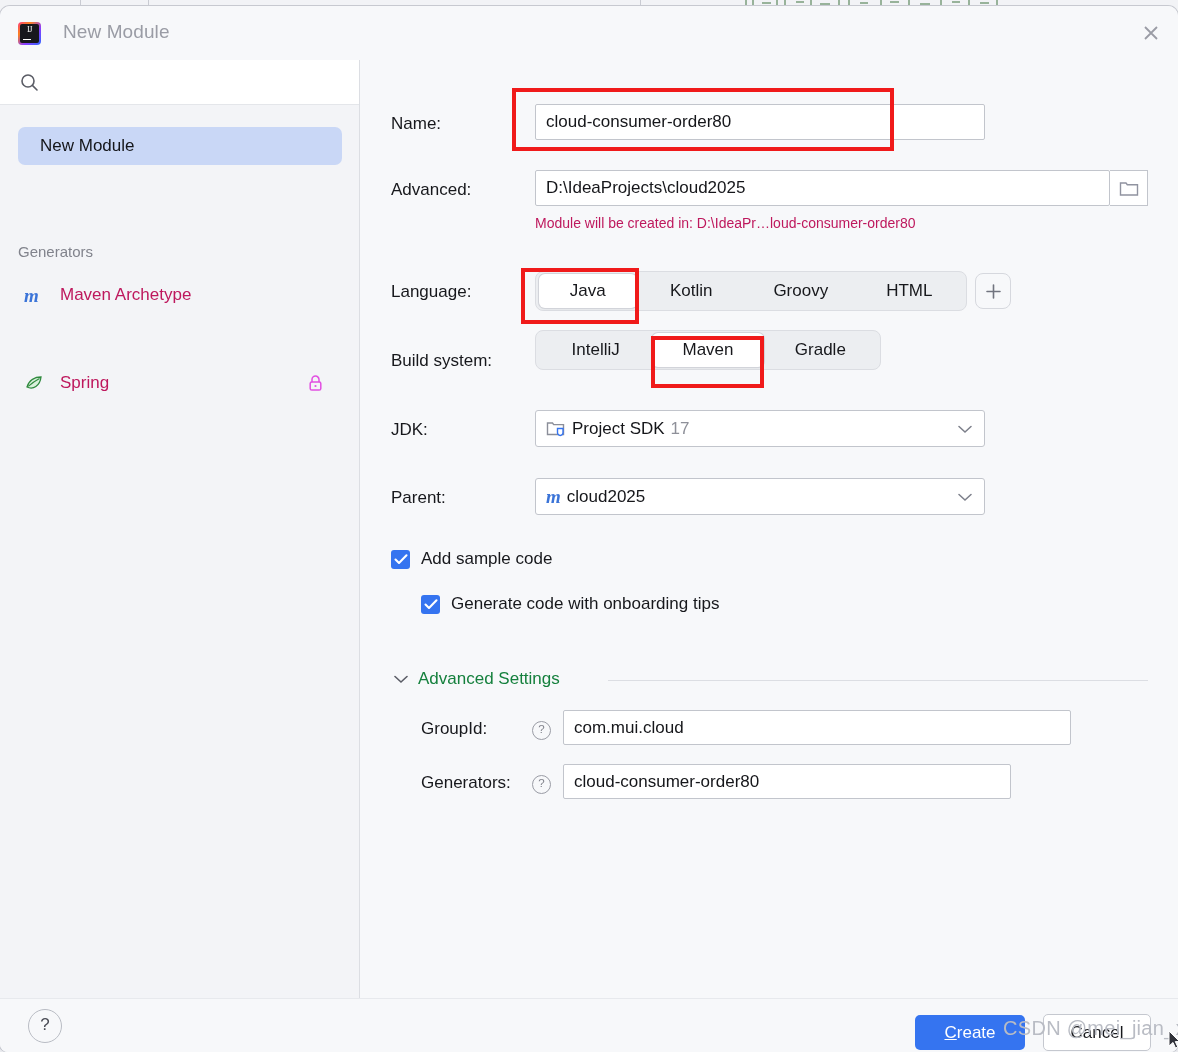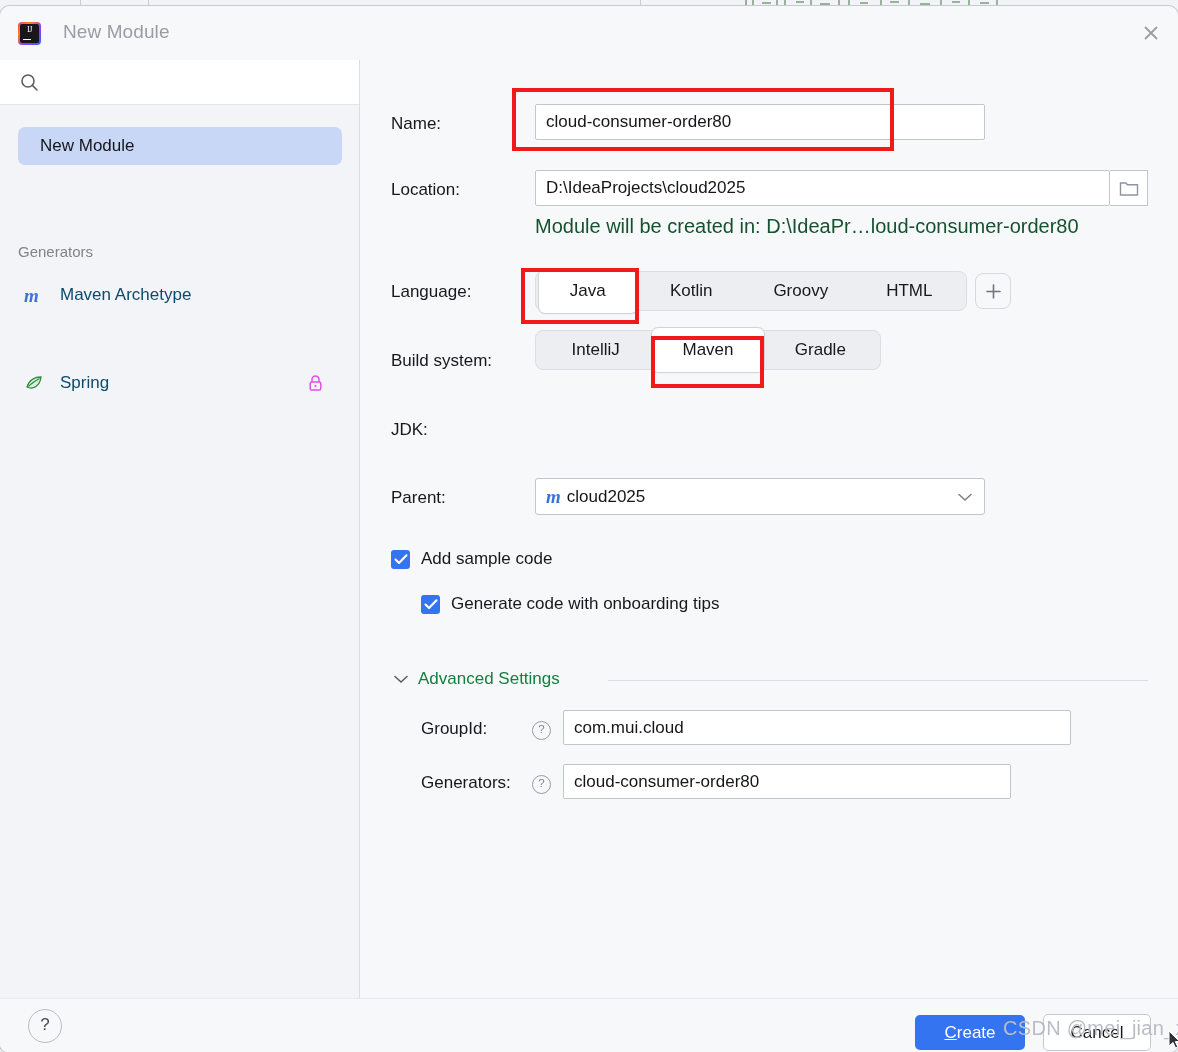--- a/index.html
+++ b/index.html
@@ -164,21 +164,21 @@
   .gen-item .gen-icon {
     width: 26px;
     display: flex;
     align-items: center;
     justify-content: flex-start;
     margin-left: 6px;
   }
   .gen-item .gen-text {
     margin-left: 10px;
     font-size: 17px;
-    color: #0c4a6e;
+    color: #be185d;
   }
   .gen-lock {
     position: absolute;
     right: 18px;
     display: flex;
     align-items: center;
   }
   .maven-m {
     font-family: "Liberation Serif", serif;
     font-style: italic;
@@ -211,22 +211,22 @@
     font-family: "Liberation Sans", sans-serif;
     font-size: 17px;
     color: #15161a;
     padding: 0 10px;
     outline: none;
     border-radius: 2px;
   }
 
   .hint {
     position: absolute;
-    font-size: 20px;
-    color: #14532d;
+    font-size: 14px;
+    color: #be185d;
     white-space: nowrap;
   }
 
   .folder-btn {
     position: absolute;
     width: 38px; height: 36px;
     border: 1px solid #c2c5cc;
     border-left: none;
     background: #ffffff;
     box-sizing: border-box;
@@ -242,21 +242,21 @@
     background: #eceef1;
     border: 1px solid #dbdde2;
     border-radius: 8px;
     box-sizing: border-box;
     display: flex;
     align-items: center;
     padding: 3px;
     height: 40px;
   }
   .seg {
-    height: 44px;
+    height: 34px;
     display: flex;
     align-items: center;
     justify-content: center;
     font-size: 17px;
     color: #17181c;
     border-radius: 6px;
     cursor: default;
     box-sizing: border-box;
     white-space: nowrap;
   }
@@ -519,21 +519,21 @@
       </span>
     </div>
 
   </div>
 
   <div class="main">
 
     <div class="row-label" style="left:31px; top:54px;">Name:</div>
     <input class="tfield" style="left: 175px; top: 44px; width: 450px; height: 36px;" type="text" value="cloud-consumer-order80">
 
-    <div class="row-label" style="left:31px; top:120px;">Location:</div>
+    <div class="row-label" style="left:31px; top:120px;">Advanced:</div>
     <input class="tfield" style="left: 175px; top: 110px; width: 575px; height: 36px;" type="text" value="D:\IdeaProjects\cloud2025">
     <div class="folder-btn" style="left:750px; top:110px;">
       <svg width="20" height="17" viewBox="0 0 20 17">
         <path d="M1.5 3 h5.5 l1.3 1.7 h10.2 v10.3 h-17 z" fill="none" stroke="#9093a0" stroke-width="1.4"></path>
       </svg>
     </div>
     <div class="hint" style="left:175px; top:155px;">Module will be created in: D:\IdeaPr…loud-consumer-order80</div>
 
     <div class="row-label" style="left:31px; top:222px;">Language:</div>
     <div class="segmented" style="left:175px; top:211px; width:432px;">
@@ -549,20 +549,37 @@
     </div>
 
     <div class="row-label" style="left:31px; top:291px;">Build system:</div>
     <div class="segmented" style="left:175px; top:270px; width:346px;">
       <div class="seg" style="width:114px;">IntelliJ</div>
       <div class="seg active" style="width:112px;">Maven</div>
       <div class="seg" style="width:114px;">Gradle</div>
     </div>
 
     <div class="row-label" style="left:31px; top:360px;">JDK:</div>
+    <div class="combo" style="left:175px; top:350px; width:450px; height:37px;">
+      <span class="combo-text">
+        <span>
+          <svg width="20" height="17" viewBox="0 0 20 17" style="display:block">
+            <path d="M1.5 3 h5 l1.2 1.6 h9.8 v9.9 h-16 z" fill="none" stroke="#8b8e99" stroke-width="1.4"></path>
+            <path d="M11.5 8.5 h5.5 v4 a2.8 2.8 0 0 1 -2.75 3 a2.8 2.8 0 0 1 -2.75 -3 z" fill="#fff" stroke="#3574f0" stroke-width="1.4"></path>
+          </svg>
+        </span>
+        <span>Project SDK</span>
+        <span class="combo-sub">17</span>
+      </span>
+      <span class="chev">
+        <svg width="14" height="9" viewBox="0 0 14 9">
+          <path d="M1 1.5 L7 7 L13 1.5" stroke="#7c7f8a" stroke-width="1.5" fill="none" stroke-linecap="round"></path>
+        </svg>
+      </span>
+    </div>
 
     <div class="row-label" style="left:31px; top:428px;">Parent:</div>
     <div class="combo" style="left:175px; top:418px; width:450px; height:37px;">
       <span class="combo-text">
         <span class="maven-m">m</span>
         <span>cloud2025</span>
       </span>
       <span class="chev">
         <svg width="14" height="9" viewBox="0 0 14 9">
           <path d="M1 1.5 L7 7 L13 1.5" stroke="#7c7f8a" stroke-width="1.5" fill="none" stroke-linecap="round"></path>

